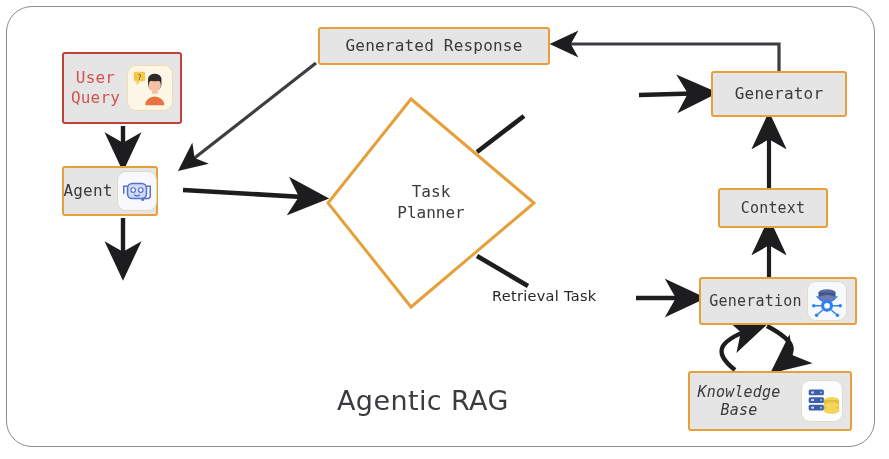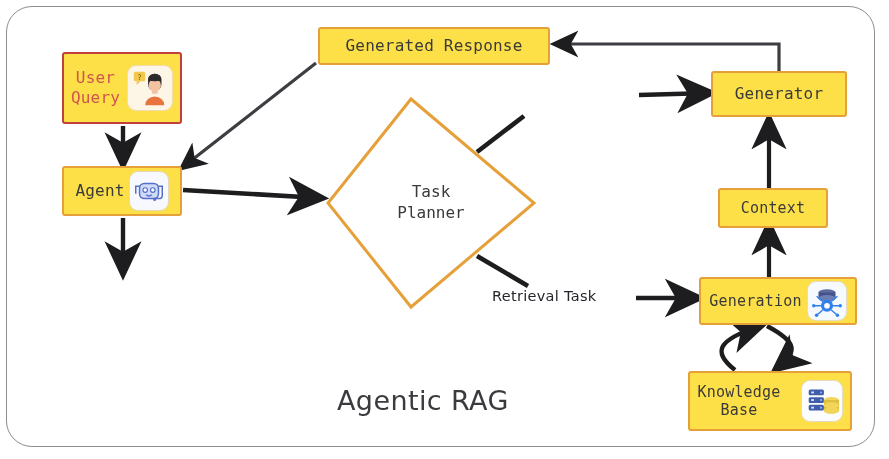--- a/index.html
+++ b/index.html
@@ -27,21 +27,21 @@
     position:absolute;left:0;top:0;width:889px;height:459px;
     pointer-events:none;
   }
 
   .node{
     position:absolute;
     box-sizing:border-box;
     display:flex;
     align-items:center;
     justify-content:center;
-    background:#fde047;
+    background:#e5e5e5;
     z-index:3;
   }
 
   
   .box-orange{
     border:2.6px solid #e5a03a;
     border-radius:3px;
     color:#3a3a3a;
   }
   
@@ -165,21 +165,21 @@
           <path d="M20,14 a7,7 0 0 1 14,0 v4 a7,7 0 0 1 -14,0 z" fill="#2d2a2a"></path>
           <circle cx="27" cy="19" r="6.4" fill="#f3c2a2"></circle>
           <path d="M20,13 a7,6 0 0 1 14,0 q-3,2 -7,2 q-4,0 -7,-2 z" fill="#2d2a2a"></path>
           <path d="M17,40 a10,9 0 0 1 20,0 z" fill="#e8733f"></path>
           <rect x="24" y="24" width="6" height="4" fill="#f3c2a2"></rect>
         </svg>
       </span>
     </div>
   </div>
 
-  <div class="node box-orange" style="left:62px;top:166px;width:120px;height:50px;">
+  <div class="node box-orange" style="left:62px;top:166px;width:96px;height:50px;">
     <div class="node-inner" style="gap:4px;padding:0 5px;">
       <span class="lbl">Agent</span>
       <span class="icon-chip" style="width:38px;height:38px;background:#f7f9ff;border:1px solid #e3d9bb;">
         <svg viewBox="0 0 38 38" width="36" height="36">
           <rect x="9" y="11" width="20" height="16" rx="5" fill="#cfdaf7" stroke="#5570c8" stroke-width="1.6"></rect>
           <circle cx="15" cy="18" r="2.4" fill="#ffffff" stroke="#5570c8" stroke-width="1.2"></circle>
           <circle cx="23" cy="18" r="2.4" fill="#ffffff" stroke="#5570c8" stroke-width="1.2"></circle>
           <path d="M16,23 q3,2.4 6,0" stroke="#5570c8" stroke-width="1.5" fill="none"></path>
           <path d="M9,14 L5,14 L5,22" stroke="#5570c8" stroke-width="1.6" fill="none"></path>
           <path d="M29,14 L33,14 L33,24 q0,3 -4,3 L26,27" stroke="#5570c8" stroke-width="1.6" fill="none"></path>
@@ -221,21 +221,21 @@
           <circle cx="5" cy="24" r="1.8" fill="#2f80ed"></circle>
           <circle cx="33" cy="24" r="1.8" fill="#2f80ed"></circle>
           <circle cx="8" cy="34" r="1.8" fill="#2f80ed"></circle>
           <circle cx="30" cy="34" r="1.8" fill="#2f80ed"></circle>
         </svg>
       </span>
     </div>
   </div>
 
   <div class="node box-orange" style="left:688px;top:371px;width:164px;height:60px;">
-    <div class="node-inner" style="gap:20px;padding:16px 6px;">
+    <div class="node-inner" style="gap:20px;padding:16px 6px;font-style:italic;">
       <span class="lbl lbl-sm">Knowledge
 Base</span>
       <span class="icon-chip" style="width:40px;height:40px;background:#fcfdff;border:1px solid #e4dcc3;">
         <svg viewBox="0 0 40 40" width="38" height="38">
           <rect x="6" y="8" width="16" height="6" rx="1.6" fill="#3f5da8"></rect>
           <rect x="6" y="16" width="16" height="6" rx="1.6" fill="#3f5da8"></rect>
           <rect x="6" y="24" width="16" height="6" rx="1.6" fill="#3f5da8"></rect>
           <rect x="8.6" y="10" width="3" height="2" fill="#cfe0ff"></rect>
           <rect x="8.6" y="18" width="3" height="2" fill="#cfe0ff"></rect>
           <rect x="8.6" y="26" width="3" height="2" fill="#cfe0ff"></rect>

